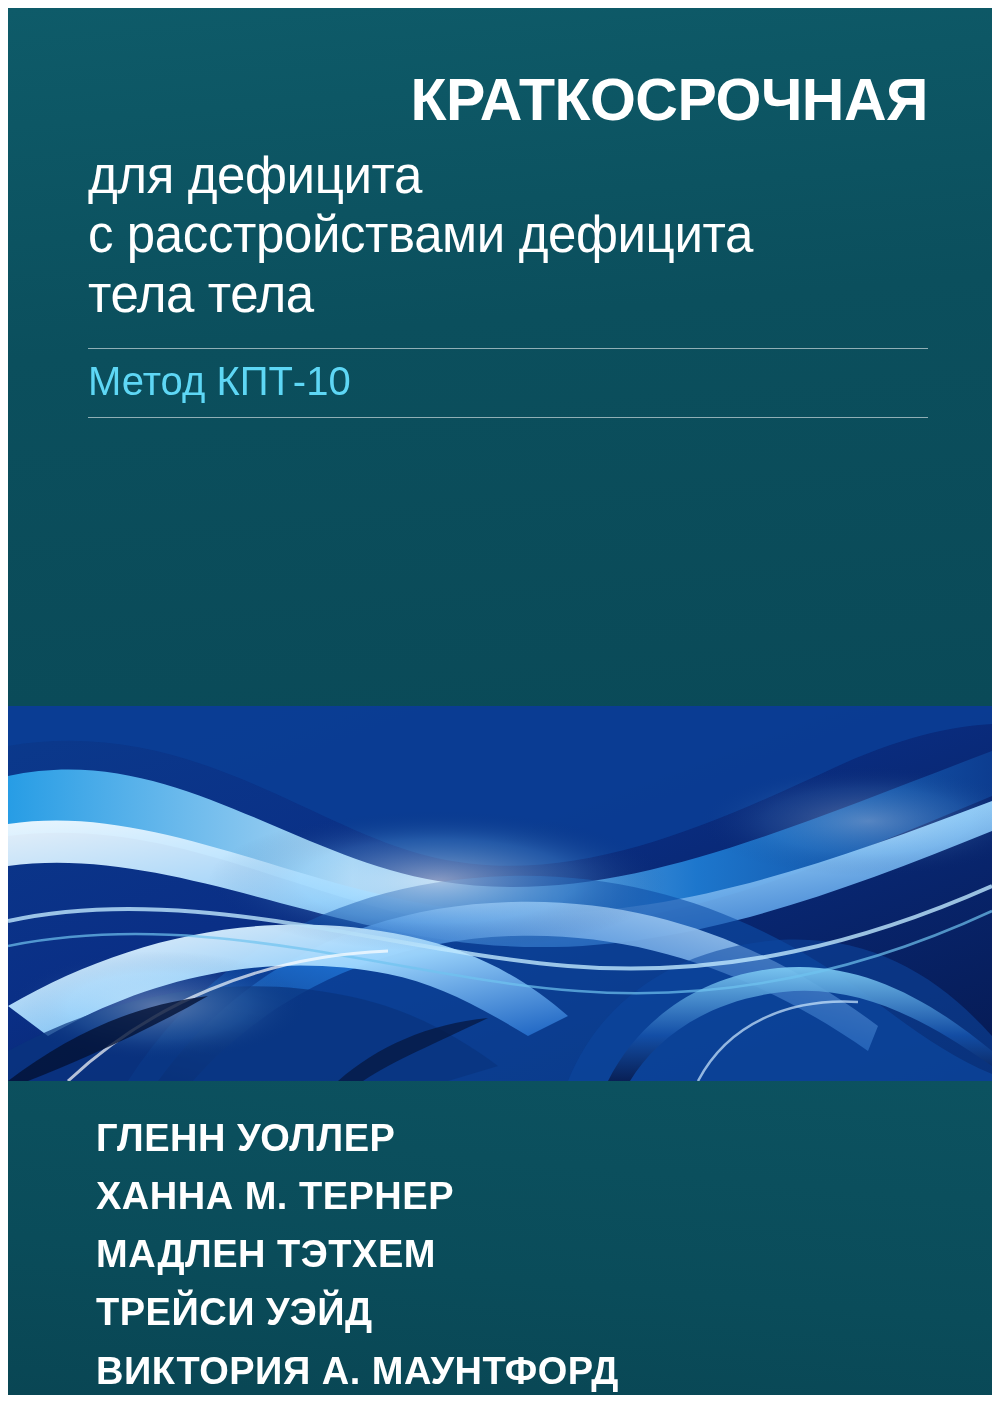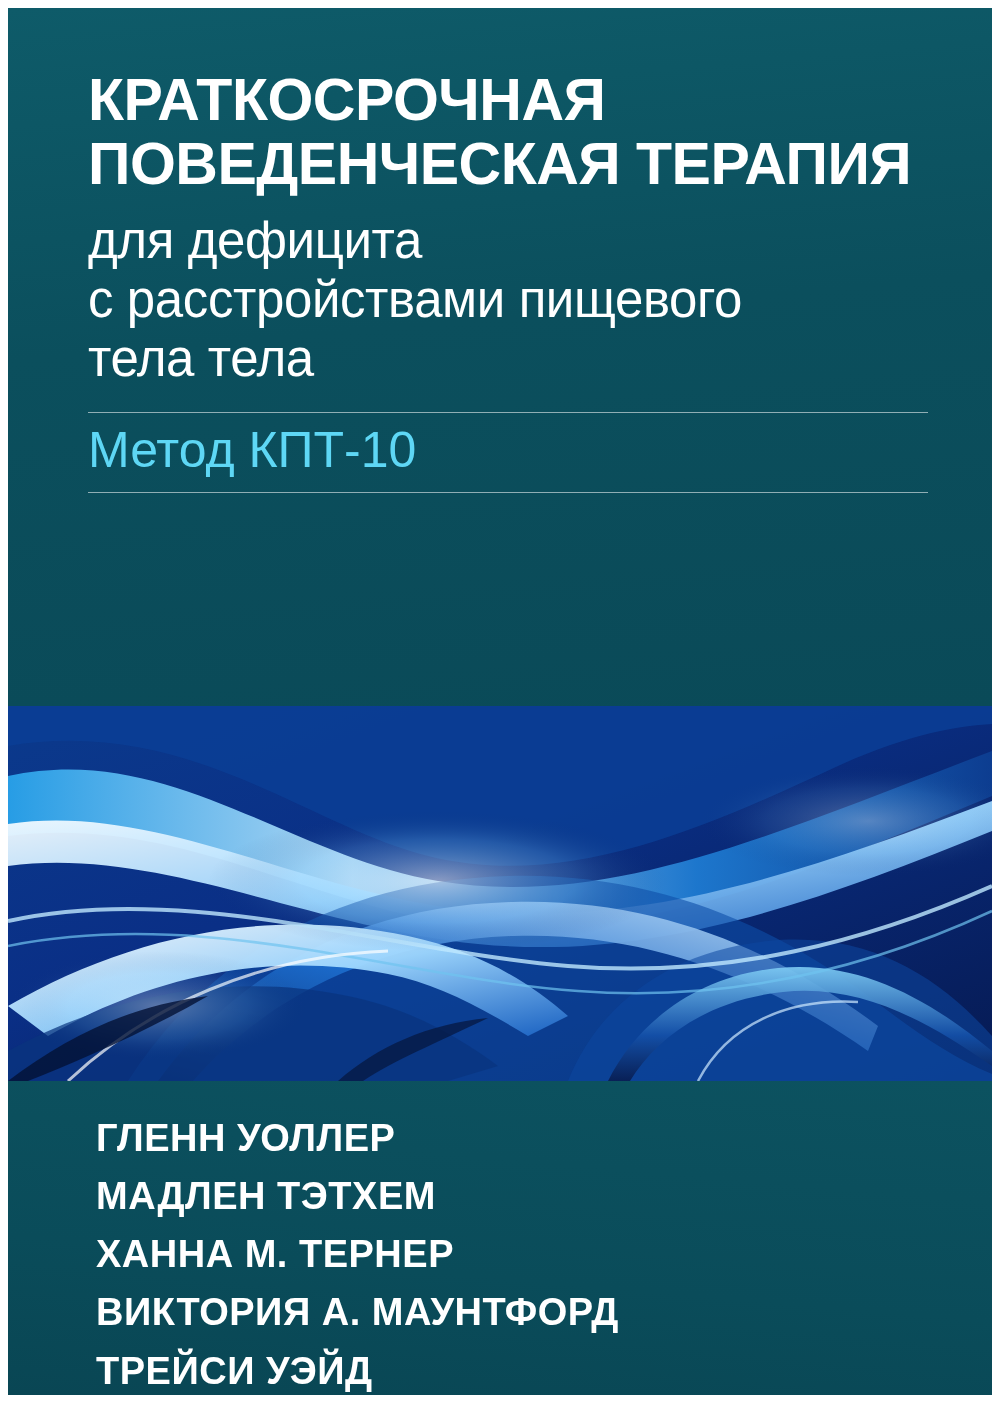--- a/index.html
+++ b/index.html
@@ -44,42 +44,42 @@
   }
   .main-title {
     color: #ffffff;
     font-weight: bold;
     font-size: 59px;
     line-height: 1.09;
     letter-spacing: -0.5px;
     text-transform: uppercase;
     margin: 0 0 14px 0;
   }
-  .main-title span { display: block; }
+  .main-title span { display: block; text-align: right; }
   .subtitle {
     color: #ffffff;
     font-size: 51px;
     line-height: 1.16;
     font-weight: 400;
     margin: 0;
     letter-spacing: -0.4px;
   }
   .subtitle span { display: block; }
   .rule {
     height: 1px;
     background: rgba(255,255,255,0.55);
     margin: 24px 0 10px 0;
     width: 100%;
   }
   .rule.bottom {
     margin: 14px 0 0 0;
   }
   .method {
     color: #5ed7f5;
-    font-size: 50px;
+    font-size: 40px;
     font-weight: 400;
     line-height: 1.1;
     margin: 6px 0 6px 0;
   }
 
   
   .art-band {
     position: absolute;
     left: 0;
     top: 698px;
@@ -119,26 +119,25 @@
 <body>
 
 <div class="cover">
   <div class="page">
 
     <div class="title-panel">
       <div class="title-inner">
 
         <h1 class="main-title">
           <span>КРАТКОСРОЧНАЯ</span>
-          <span>ПОВЕДЕНЧЕСКАЯ ТЕРАПИЯ</span>
         </h1>
 
         <p class="subtitle">
           <span>для дефицита</span>
-          <span>с расстройствами пищевого</span>
+          <span>с расстройствами дефицита</span>
           <span>тела тела</span>
         </p>
 
         <div class="rule"></div>
 
         <div class="method">Метод КПТ-10</div>
 
         <div class="rule bottom"></div>
       </div>
     </div>
@@ -204,21 +203,21 @@
         <ellipse cx="860" cy="115" rx="170" ry="55" fill="url(#glow1)" opacity="0.3"></ellipse>
 
         <path d="M0,375 C60,330 120,300 200,290 C130,330 70,355 20,375 Z" fill="#041234" opacity="0.8"></path>
         <path d="M330,375 C370,340 420,318 480,312 C430,336 385,355 355,375 Z" fill="#05163c" opacity="0.7"></path>
       </svg>
     </div>
 
     <div class="authors-panel">
       <div class="authors">
         <div class="author">ГЛЕНН УОЛЛЕР</div>
+        <div class="author">ХАННА М. ТЕРНЕР</div>
         <div class="author">МАДЛЕН ТЭТХЕМ</div>
-        <div class="author">ХАННА М. ТЕРНЕР</div>
+        <div class="author">ТРЕЙСИ УЭЙД</div>
         <div class="author">ВИКТОРИЯ А. МАУНТФОРД</div>
-        <div class="author">ТРЕЙСИ УЭЙД</div>
       </div>
     </div>
 
   </div>
 </div>
 
 </body></html>

